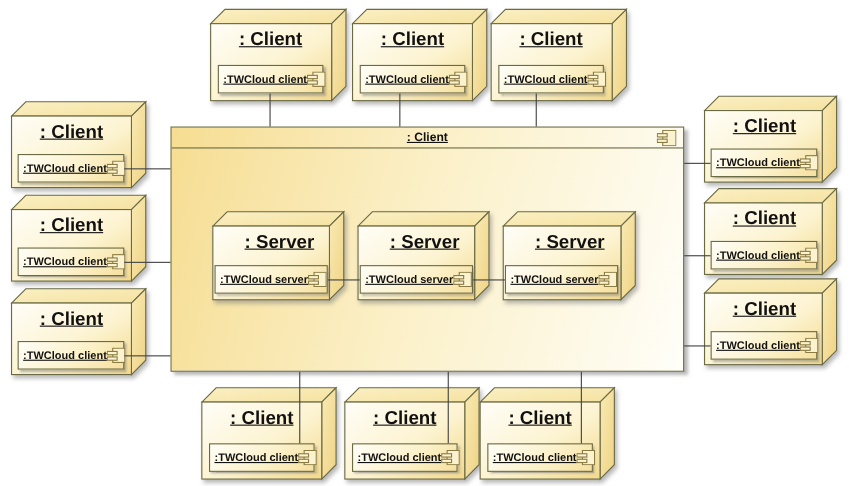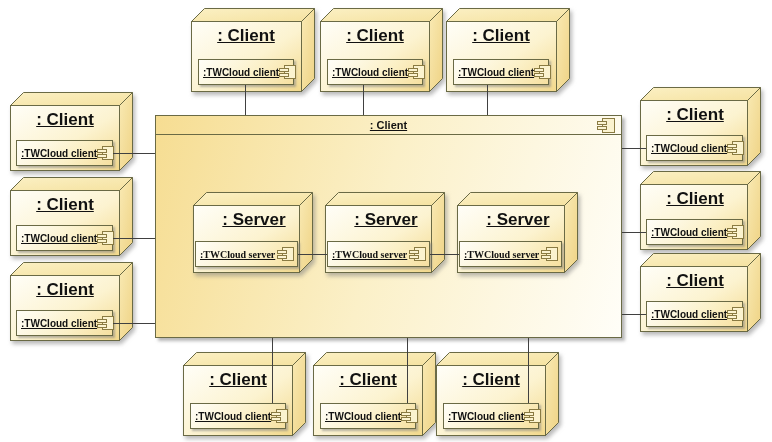--- a/index.html
+++ b/index.html
@@ -22,21 +22,21 @@
   .artifact{
     position:absolute;height:26px;box-sizing:border-box;
     border:1px solid #6a6a45;
     background:linear-gradient(135deg,#fffef8 0%,#fbf0c6 60%,#f6e0a0 100%);
     box-shadow:2px 2px 2px rgba(125,125,125,0.55);
     display:flex;align-items:center;justify-content:space-between;
     padding:0 3px 0 4px;
   }
   .n-tb .artifact{left:7px;top:51px;width:96px;}
   .n-side .artifact{left:6px;top:48px;width:97px;}
-  .n-srv .artifact{left:2px;top:49px;width:103px;font-family:Liberation Serif, serif;}
+  .n-srv .artifact{left:2px;top:49px;width:103px;}
   .art-label{
     font-size:10px;font-weight:bold;color:#111;text-decoration:underline;white-space:nowrap;
   }
   .cicon{flex:0 0 auto;}
   .cicon rect{fill:#fbf3cf;stroke:#8a7b42;stroke-width:1;}
   
   .cluster{
     position:absolute;left:155px;top:115px;width:467px;height:223px;box-sizing:border-box;
     border:1px solid #6a6a45;z-index:1;
     background:linear-gradient(105deg,#f6dd92 0%,#fbf0c8 48%,#fffef8 100%);

